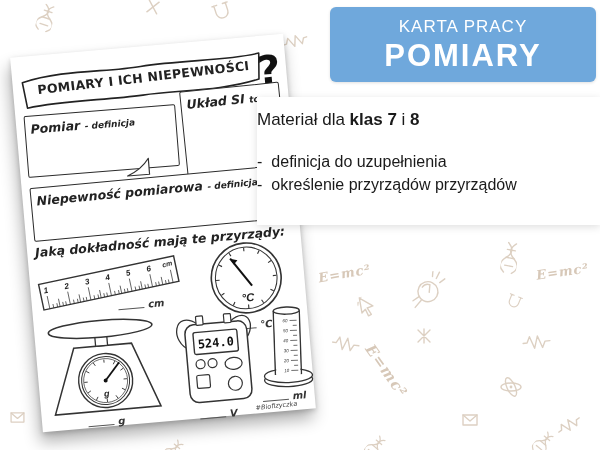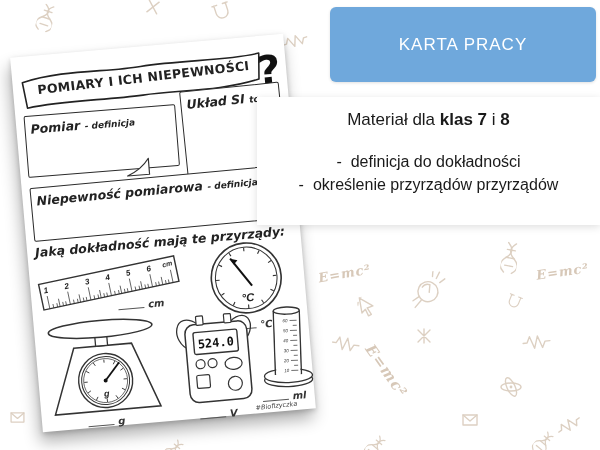--- a/index.html
+++ b/index.html
@@ -21,21 +21,21 @@
     background:#6fa8dc;border-radius:6px;z-index:3;
     display:flex;flex-direction:column;align-items:center;justify-content:center;
     box-shadow:0 1px 3px rgba(0,0,0,.12);
   }
   .blue-banner .kicker{color:#fff;font-size:17px;letter-spacing:1px;line-height:22px;text-align:center;}
   .blue-banner .big{color:#fff;font-size:31px;font-weight:700;letter-spacing:2px;line-height:36px;}
   
   .info-box{
     position:absolute;left:257px;top:97px;width:343px;height:128px;
     background:#ffffff;z-index:3;box-shadow:0 2px 8px rgba(0,0,0,.13);
-    text-align:center;color:#1a1a1a;padding-top:11px;box-sizing:border-box;
+    color:#1a1a1a;padding-top:11px;box-sizing:border-box;
   }
   .info-box .iline{font-size:17px;line-height:23px;white-space:pre-wrap;}
   .info-box .bullets{margin-top:19px;}
   .info-box .bullet{font-size:16px;line-height:23px;}
   .info-box .dash{margin-right:9px;}
   
   .paper{
     position:absolute;left:26px;top:45px;width:274px;height:376px;
     background:#ffffff;transform:rotate(-5deg);z-index:2;
     box-shadow:-3px 10px 16px rgba(0,0,0,.30), 0 2px 5px rgba(0,0,0,.18);
@@ -313,21 +313,22 @@
   </div>
   <div class="abs answer" style="left:222px;top:356px;">
     <span class="blank"></span><span>ml</span>
   </div>
 
   <div class="abs signature">#Biofizyczka</div>
 </div>
 
 <div class="blue-banner">
   <div class="kicker">KARTA PRACY</div>
+  <div class="big">POMIARY</div>
 </div>
 
 <div class="info-box">
   <div class="iline"><span>Materiał dla </span><b>klas 7</b><span> i </span><b>8</b></div>
   <div class="bullets">
-    <div class="bullet"><span class="dash">-</span><span>definicja do dokładności</span></div>
+    <div class="bullet"><span class="dash">-</span><span>definicja do uzupełnienia</span></div>
     <div class="bullet"><span class="dash">-</span><span>określenie przyrządów przyrządów</span></div>
   </div>
 </div>
 
 </body></html>

